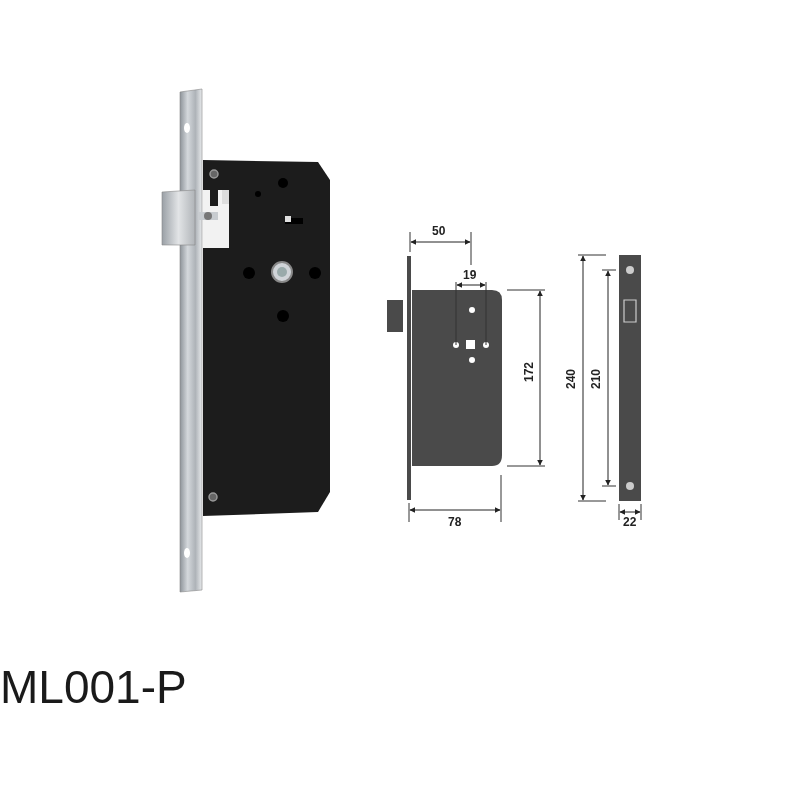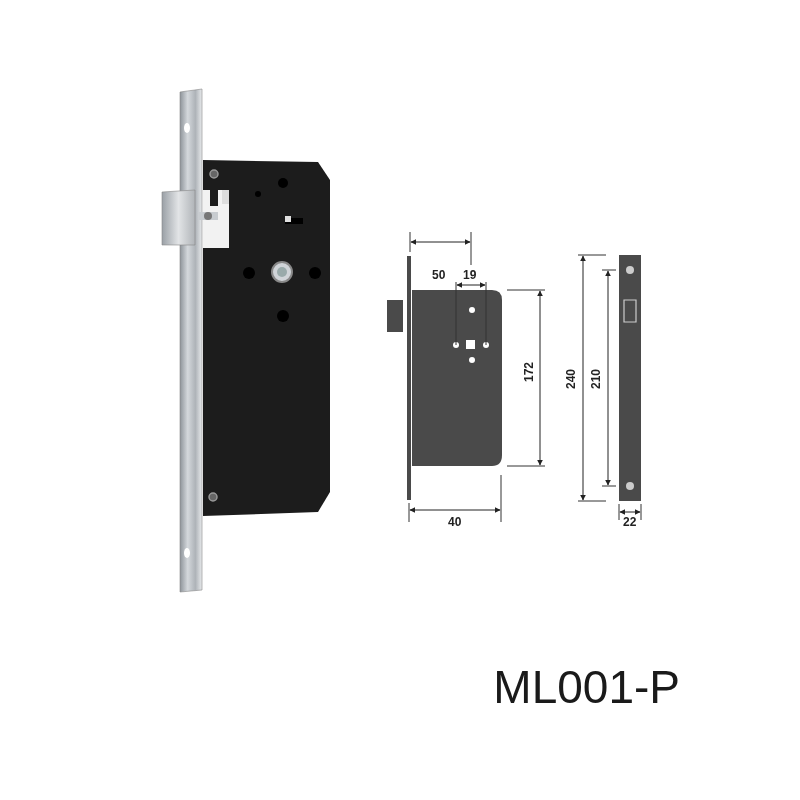--- a/index.html
+++ b/index.html
@@ -1,20 +1,20 @@
 <!DOCTYPE html>
 <html><head>
 <meta charset="utf-8">
 <style>
   html, body { margin: 0; padding: 0; background: #ffffff; }
   body { width: 800px; height: 800px; position: relative; overflow: hidden; font-family: "Liberation Sans", sans-serif; }
   .abs { position: absolute; }
   .dim-text { position: absolute; font-family: "Liberation Sans", sans-serif; font-weight: bold; font-size: 12px; color: #222; }
   .vtext { transform: rotate(-90deg); transform-origin: center center; }
-  .caption { position: absolute; left: 0; width: 680px; top: 660px; text-align: right; font-size: 46px; color: #1a1a1a; letter-spacing: 0px; }
+  .caption { position: absolute; left: 0; width: 680px; top: 660px; text-align: left; font-size: 46px; color: #1a1a1a; letter-spacing: 0px; }
 </style>
 </head>
 <body>
 
 <svg class="abs" style="left:0;top:0" width="800" height="800" viewBox="0 0 800 800">
   <defs>
     <linearGradient id="steel" x1="0" x2="1" y1="0" y2="0">
       <stop offset="0" stop-color="#8e949a"></stop>
       <stop offset="0.35" stop-color="#d4d8dc"></stop>
       <stop offset="0.7" stop-color="#aeb3b8"></stop>
@@ -104,21 +104,21 @@
 
   <line x1="602" y1="270" x2="616" y2="270" stroke="#333" stroke-width="1"></line>
   <line x1="602" y1="486" x2="616" y2="486" stroke="#333" stroke-width="1"></line>
   <line x1="608" y1="271" x2="608" y2="485" stroke="#222" stroke-width="1" marker-start="url(#arr)" marker-end="url(#arr)"></line>
 
   <line x1="619" y1="504" x2="619" y2="520" stroke="#333" stroke-width="1"></line>
   <line x1="641" y1="504" x2="641" y2="520" stroke="#333" stroke-width="1"></line>
   <line x1="620" y1="512" x2="640" y2="512" stroke="#222" stroke-width="1" marker-start="url(#arr)" marker-end="url(#arr)"></line>
 </svg>
 
-<div class="dim-text" style="left:432px;top:224px;margin-top:44px;">50</div>
+<div class="dim-text" style="left:432px;top:224px;">50</div>
 <div class="dim-text" style="left:463px;top:268px;">19</div>
 <div class="dim-text vtext" style="left:519px;top:365px;">172</div>
-<div class="dim-text" style="left:448px;top:515px;">40</div>
+<div class="dim-text" style="left:448px;top:515px;">78</div>
 <div class="dim-text vtext" style="left:561px;top:372px;">240</div>
 <div class="dim-text vtext" style="left:586px;top:372px;">210</div>
 <div class="dim-text" style="left:623px;top:515px;">22</div>
 
 <div class="caption">ML001-P</div>
 
 </body></html>

